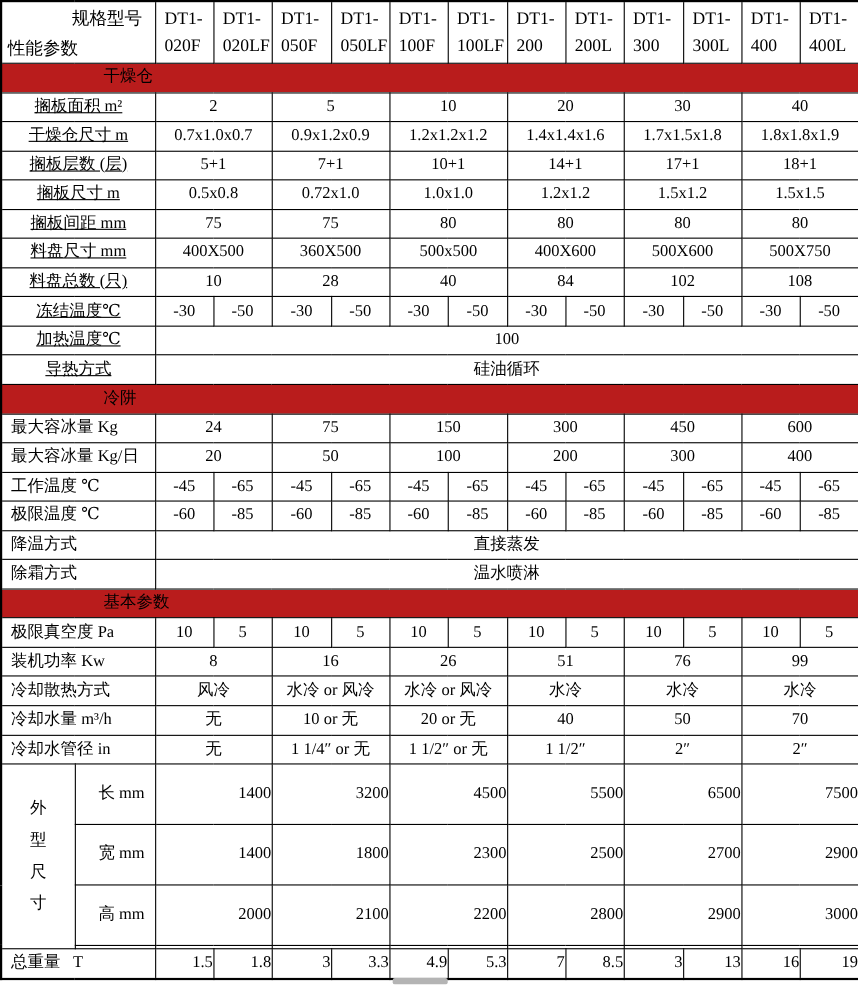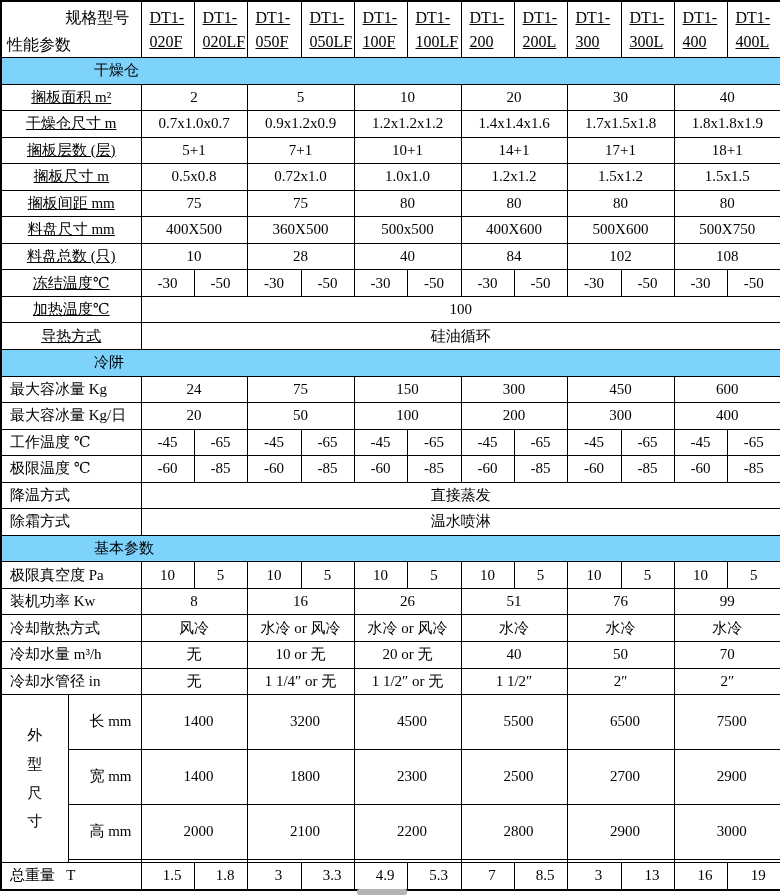--- a/index.html
+++ b/index.html
@@ -7,29 +7,29 @@
        font-family:"Liberation Serif","DejaVu Serif",serif;color:#000;}
   table{border-collapse:collapse;table-layout:fixed;width:780px;height:891px;
         border:2px solid #000;}
   td{border:1px solid #000;padding:0;font-size:15px;white-space:pre;overflow:hidden;
      vertical-align:middle;line-height:1.15;}
   
   td.corner{height:55px;}
   .corner-top{text-align:center;padding:6px 0 0 52px;font-size:16px;}
   .corner-bot{text-align:left;padding:8px 4px 2px 5px;font-size:16px;}
   td.model{height:55px;text-align:left;vertical-align:middle;}
-  td.model div{padding-left:8px;font-size:16px;line-height:24px;text-decoration:underline;}
-  
-  td.sec{background:#7dd3fc;text-align:left;padding-left:92px;}
+  td.model div{padding-left:8px;font-size:16px;line-height:24px;}
+  
+  td.sec{background:#b91c1c;text-align:left;padding-left:92px;}
   
   td.lbl-center{text-align:center;text-decoration:underline;}
   td.lbl-left{text-align:left;padding-left:8px;}
   
   td.val{text-align:center;}
-  td.val-left{text-align:center;padding-left:9px;}
+  td.val-left{text-align:right;padding-left:9px;}
   
   td.grp{text-align:center;line-height:28.6px;vertical-align:middle;}
   td.sub{text-align:center;padding-left:12px;}
   .scroll-thumb{position:absolute;left:357px;top:889px;width:50px;height:6px;
     background:#b4b4b4;border-radius:2px;}
 </style>
 </head>
 <body>
 
 <table>

